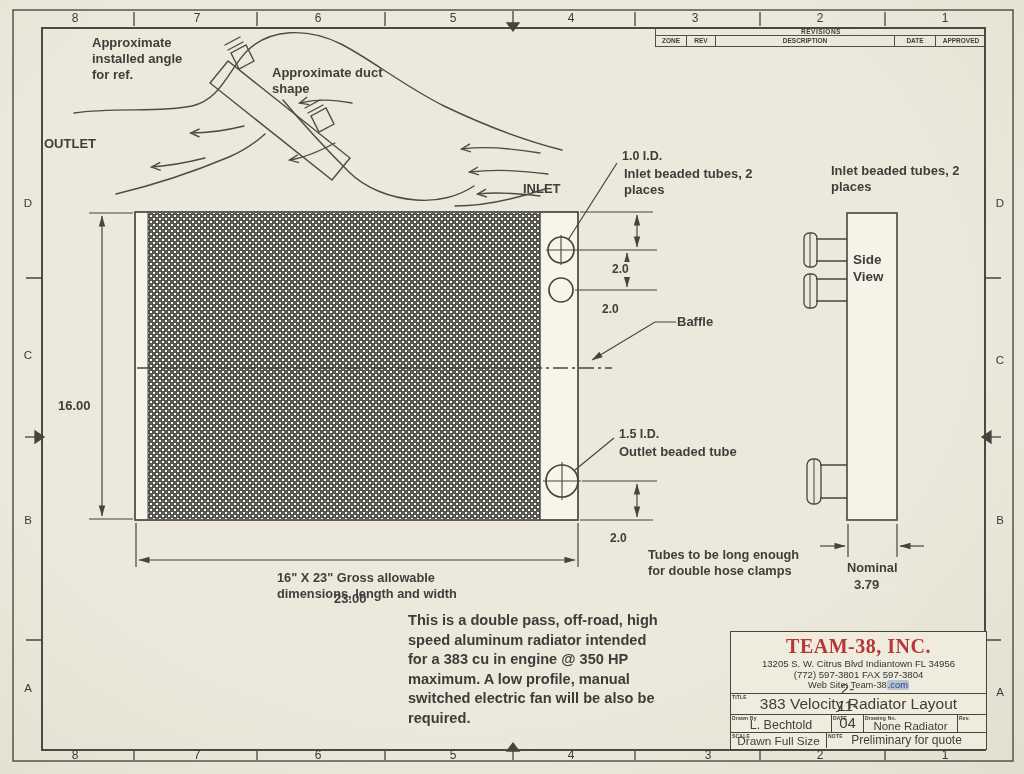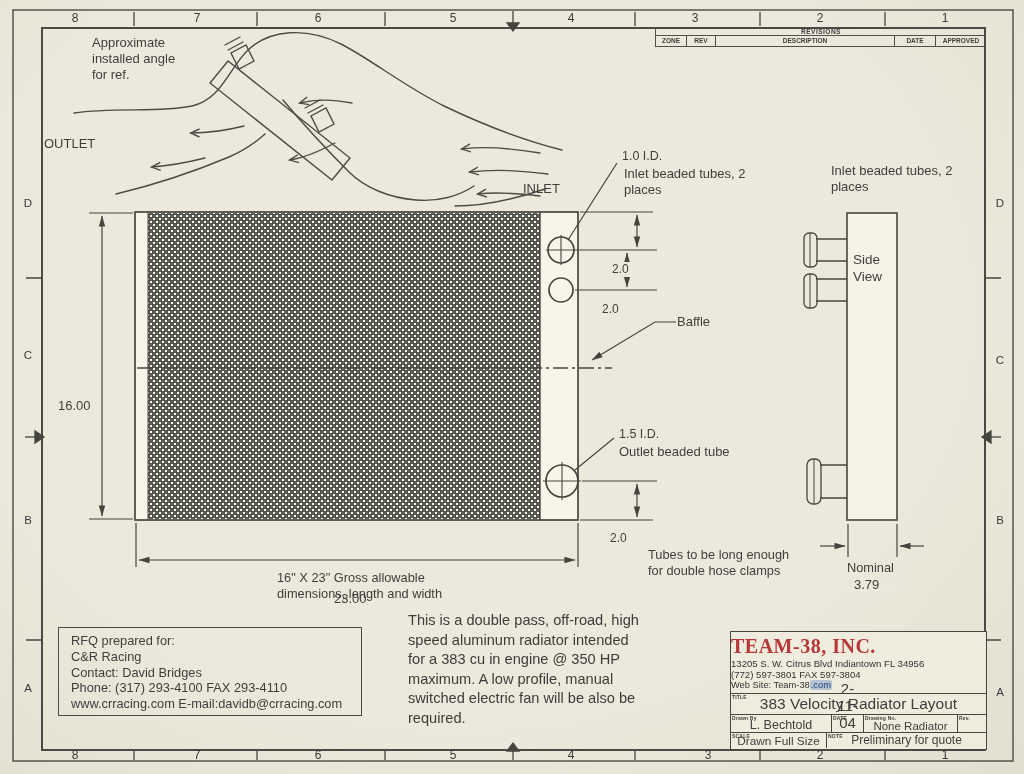--- a/index.html
+++ b/index.html
@@ -1,19 +1,19 @@
 <!DOCTYPE html>
 <html><head>
 <meta charset="utf-8">
 <style>
   html,body{margin:0;padding:0;background:#d8d4c7;}
   #sheet{position:relative;width:1024px;height:774px;overflow:hidden;
          background:radial-gradient(ellipse at 45% 40%, #ece8db 60%, #e3dfd0 100%);
          font-family:"Liberation Sans", sans-serif;color:#3e3e3c;}
-  .t{position:absolute;white-space:pre-line;line-height:1.22;color:#3e3e3c;}
+  .t{position:absolute;white-space:pre-line;line-height:1.22;color:#3e3e3c;font-weight:bold;}
   .dimtxt{background:#ebe7da;padding:0 2px;text-align:left;margin-top:40px;}
   svg{position:absolute;left:0;top:0;pointer-events:none;}
   .zone{position:absolute;font-size:12px;color:#3a3a3a;transform:translateX(-50%);}
   .zoneL{position:absolute;font-size:11.5px;color:#3a3a3a;transform:translate(-50%,-50%);}
   
   #core-bg{position:absolute;left:135px;top:212px;width:443px;height:308px;background:#f7f5ea;}
   #mesh{position:absolute;left:148px;top:213px;width:392px;height:306px;
         background-color:#fbfaf2;
         background-image:
           radial-gradient(circle, rgba(251,250,242,0) .8px, #52524c 1.3px 2.4px, rgba(251,250,242,0) 2.9px),
@@ -24,21 +24,21 @@
   #rev .r1{height:7px;border-bottom:1px solid #4f4f4b;text-align:center;line-height:7px;letter-spacing:.5px;font-weight:bold;}
   #rev .r2{display:flex;height:10px;line-height:10px;text-align:center;font-weight:bold;}
   #rev .r2 div{border-right:1px solid #4f4f4b;}
   #rev .r2 div:last-child{border-right:none;}
   
   #rfq{position:absolute;left:58px;top:627px;width:302px;height:87px;border:1.5px solid #4a4a46;}
   #rfq .txt{position:absolute;left:12px;top:5px;font-size:12.8px;line-height:15.8px;white-space:pre-line;}
   
   #tb{position:absolute;left:730px;top:631px;width:255px;height:117px;border:1.6px solid #46463f;background:#efecdd;}
   #tb .sec{position:relative;border-bottom:1px solid #46463f;}
-  #tb .company{height:61px;}
+  #tb .company{height:61px;text-align:center;}
   .brand{font-family:"Liberation Serif", serif;font-weight:bold;font-size:20px;letter-spacing:.5px;padding-top:3px;}
   .addr{font-size:9.6px;line-height:11px;color:#333;}
   .site{font-size:9.3px;color:#333;}
   .site .blue{color:#23407e;background:rgba(96,134,196,.4);border-radius:2px;padding:0 1px;}
   #tb .titlerow{height:20px;}
   #tb .metarow{height:17px;display:flex;border-bottom:1px solid #46463f;}
   #tb .scalerow{height:15px;display:flex;}
   .cell{position:relative;border-right:1px solid #46463f;height:100%;}
   .cell:last-child{border-right:none;}
   .lbl{position:absolute;left:1px;top:0;font-size:5px;font-weight:bold;color:#44443e;letter-spacing:.2px;}
@@ -184,20 +184,22 @@
       <div style="width:28px">REV</div>
       <div style="width:178px">DESCRIPTION</div>
       <div style="width:40px">DATE</div>
       <div style="flex:1">APPROVED</div>
     </div>
   </div>
 
   <div class="t" style="left:92px;top:35px;font-size:13px">Approximate
 installed angle
 for ref.</div>
+  <div class="t" style="left:272px;top:65px;font-size:13px">Approximate duct
+shape</div>
   <div class="t" style="left:44px;top:136px;font-size:13px">OUTLET</div>
   <div class="t" style="left:523px;top:181px;font-size:13px">INLET</div>
 
   <div class="t" style="left:622px;top:149px;font-size:12.5px">1.0  I.D.</div>
   <div class="t" style="left:624px;top:166px;font-size:13px">Inlet beaded tubes, 2
 places</div>
   <div class="t" style="left:677px;top:314px;font-size:13px">Baffle</div>
   <div class="t" style="left:619px;top:427px;font-size:12.5px">1.5  I.D.</div>
   <div class="t" style="left:619px;top:444px;font-size:13px">Outlet beaded tube</div>
 
@@ -212,27 +214,20 @@
   <div class="t" style="left:648px;top:547px;font-size:12.8px">Tubes to be long enough
 for double hose clamps</div>
 
   <div class="t" style="left:831px;top:163px;font-size:13px">Inlet beaded tubes, 2
 places</div>
   <div class="t" style="left:853px;top:251px;font-size:13.5px;line-height:17px">Side
 View</div>
   <div class="t dimtxt" style="left:852px;top:537px;width:42px;font-size:13px">3.79</div>
   <div class="t" style="left:847px;top:560px;font-size:12.8px">Nominal</div>
 
-  <div id="rfq">
-    <div class="txt">RFQ prepared for:
-C&amp;R Racing
-Contact: David Bridges
-Phone: (317) 293-4100  FAX  293-4110
-www.crracing.com  E-mail:davidb@crracing.com</div>
-  </div>
 
   <div class="t" style="left:408px;top:611px;font-size:14.6px;line-height:19.6px;color:#3c3c3a">This is a double pass, off-road, high
 speed  aluminum radiator intended
 for a 383 cu in engine @ 350 HP
 maximum.  A low profile, manual
 switched electric fan will be also be
 required.</div>
 
   <div id="tb">
     <div class="sec company">

